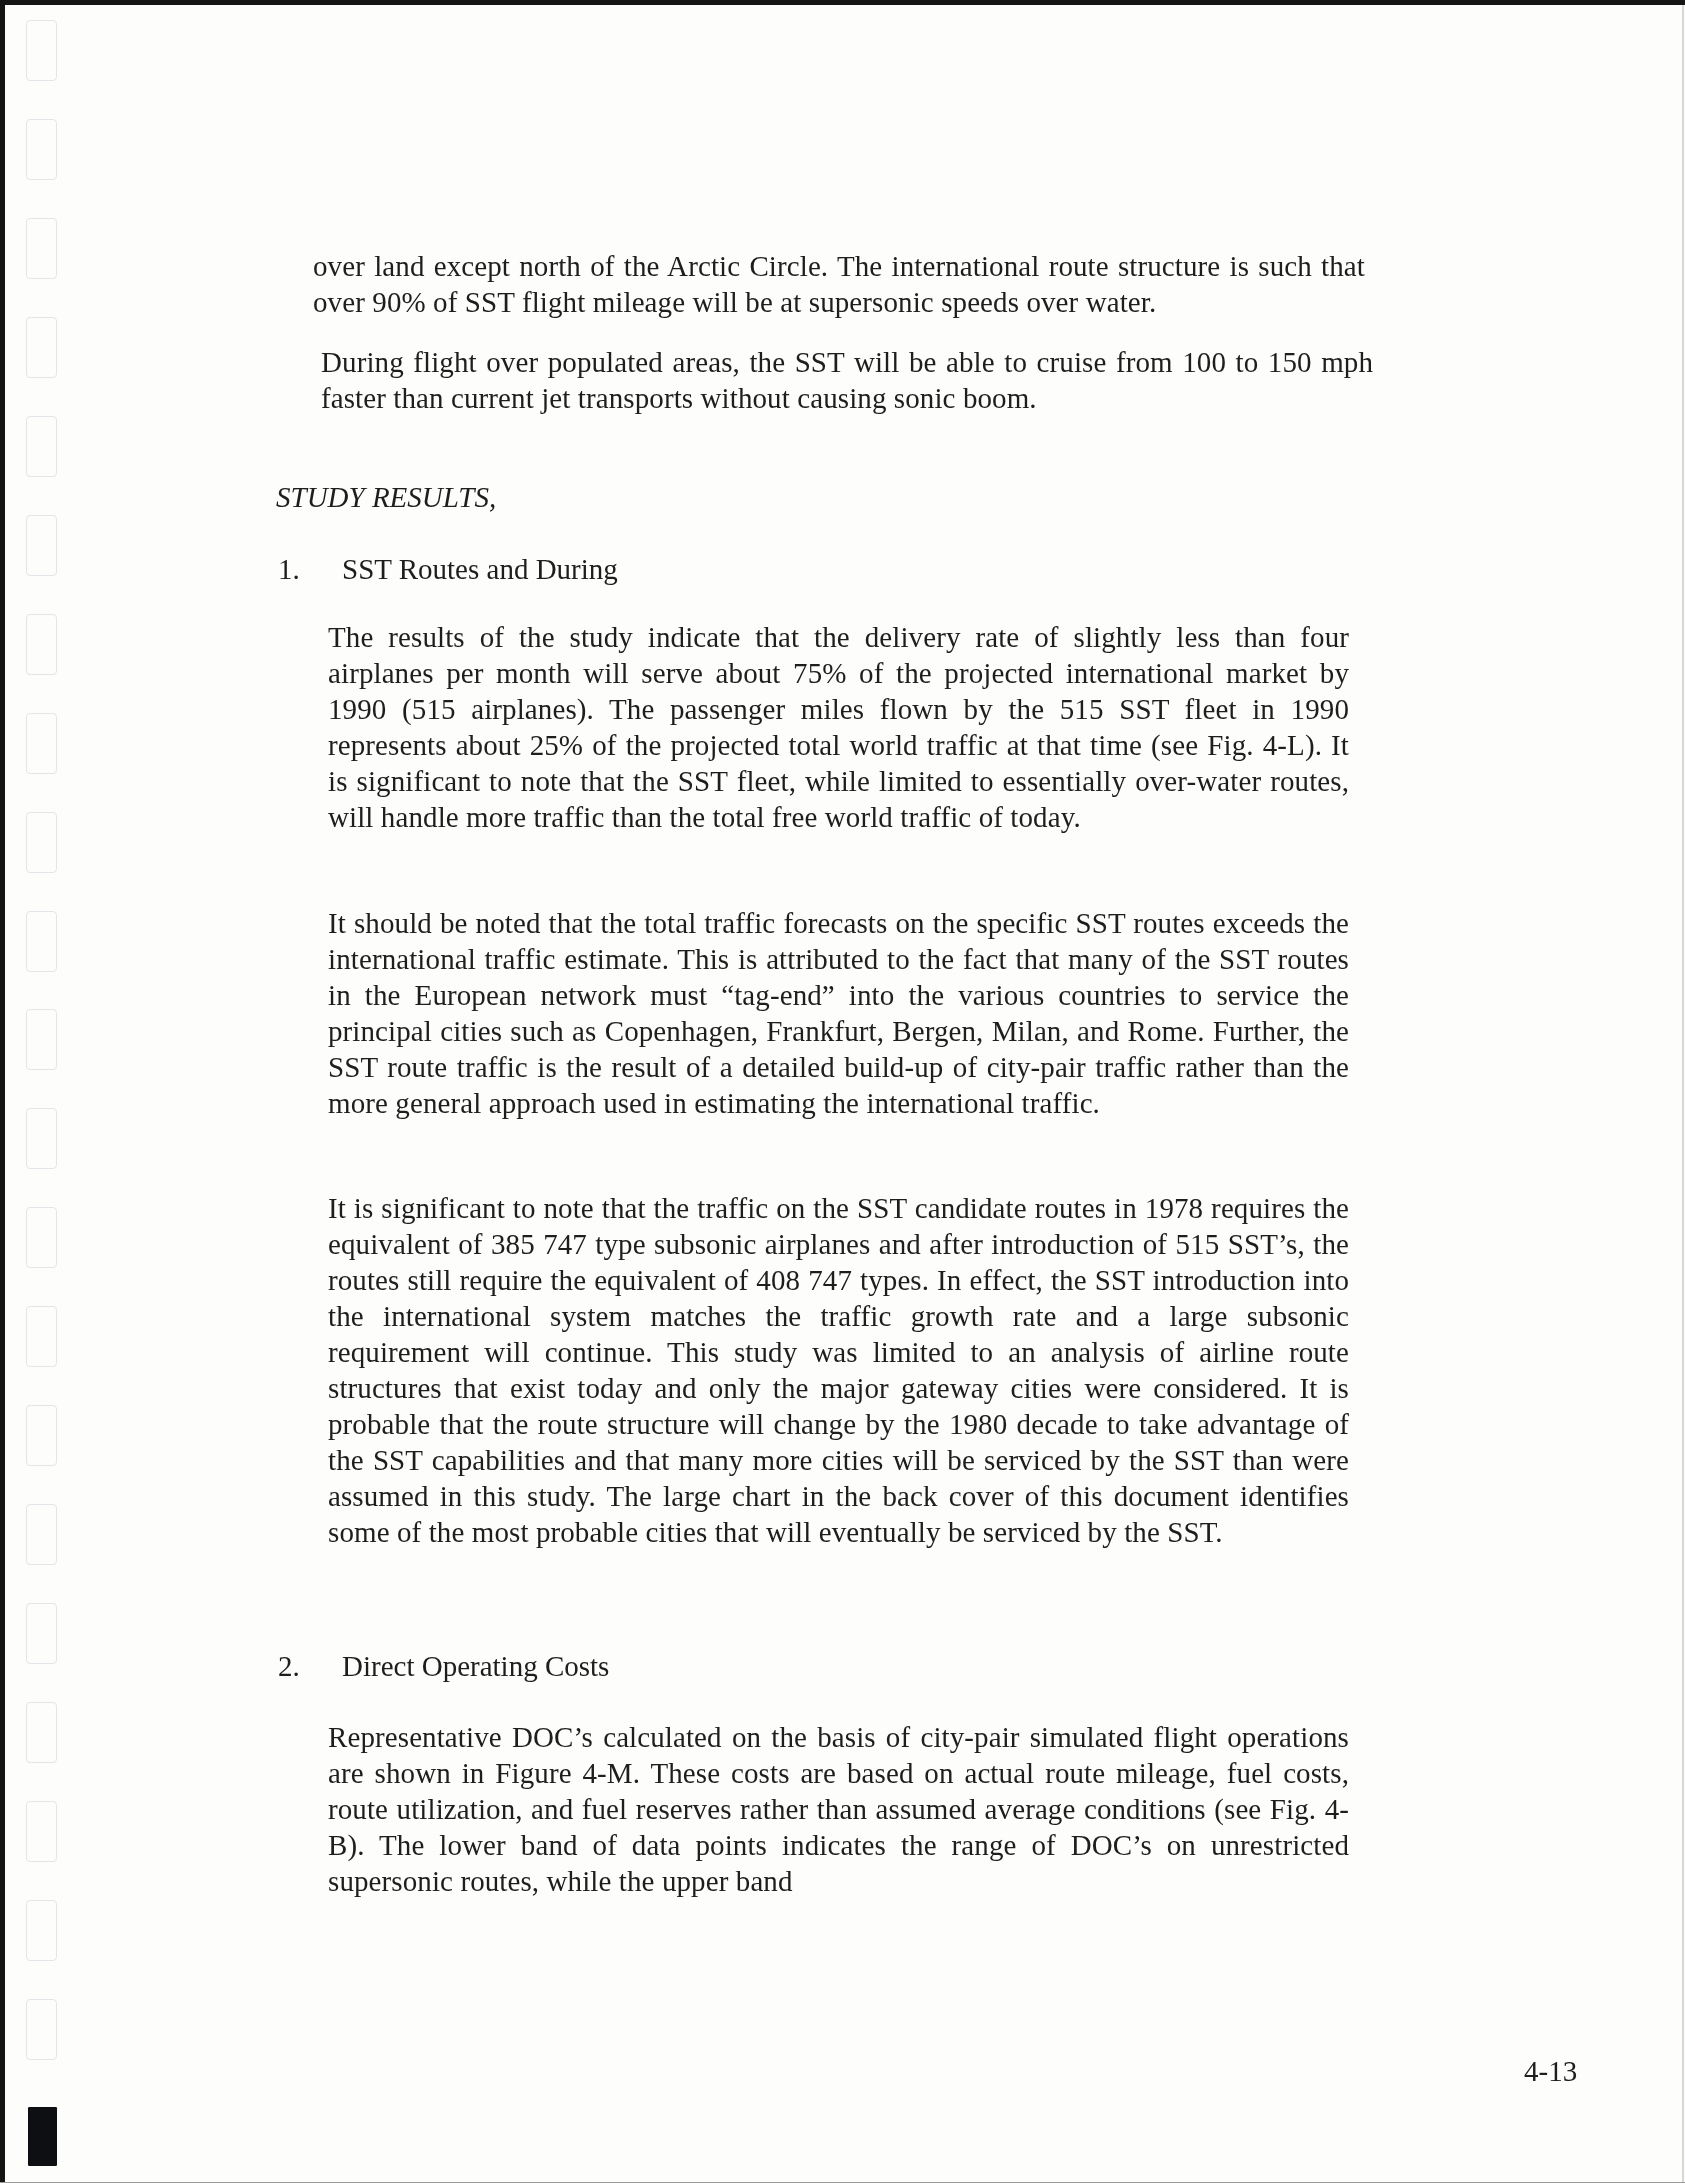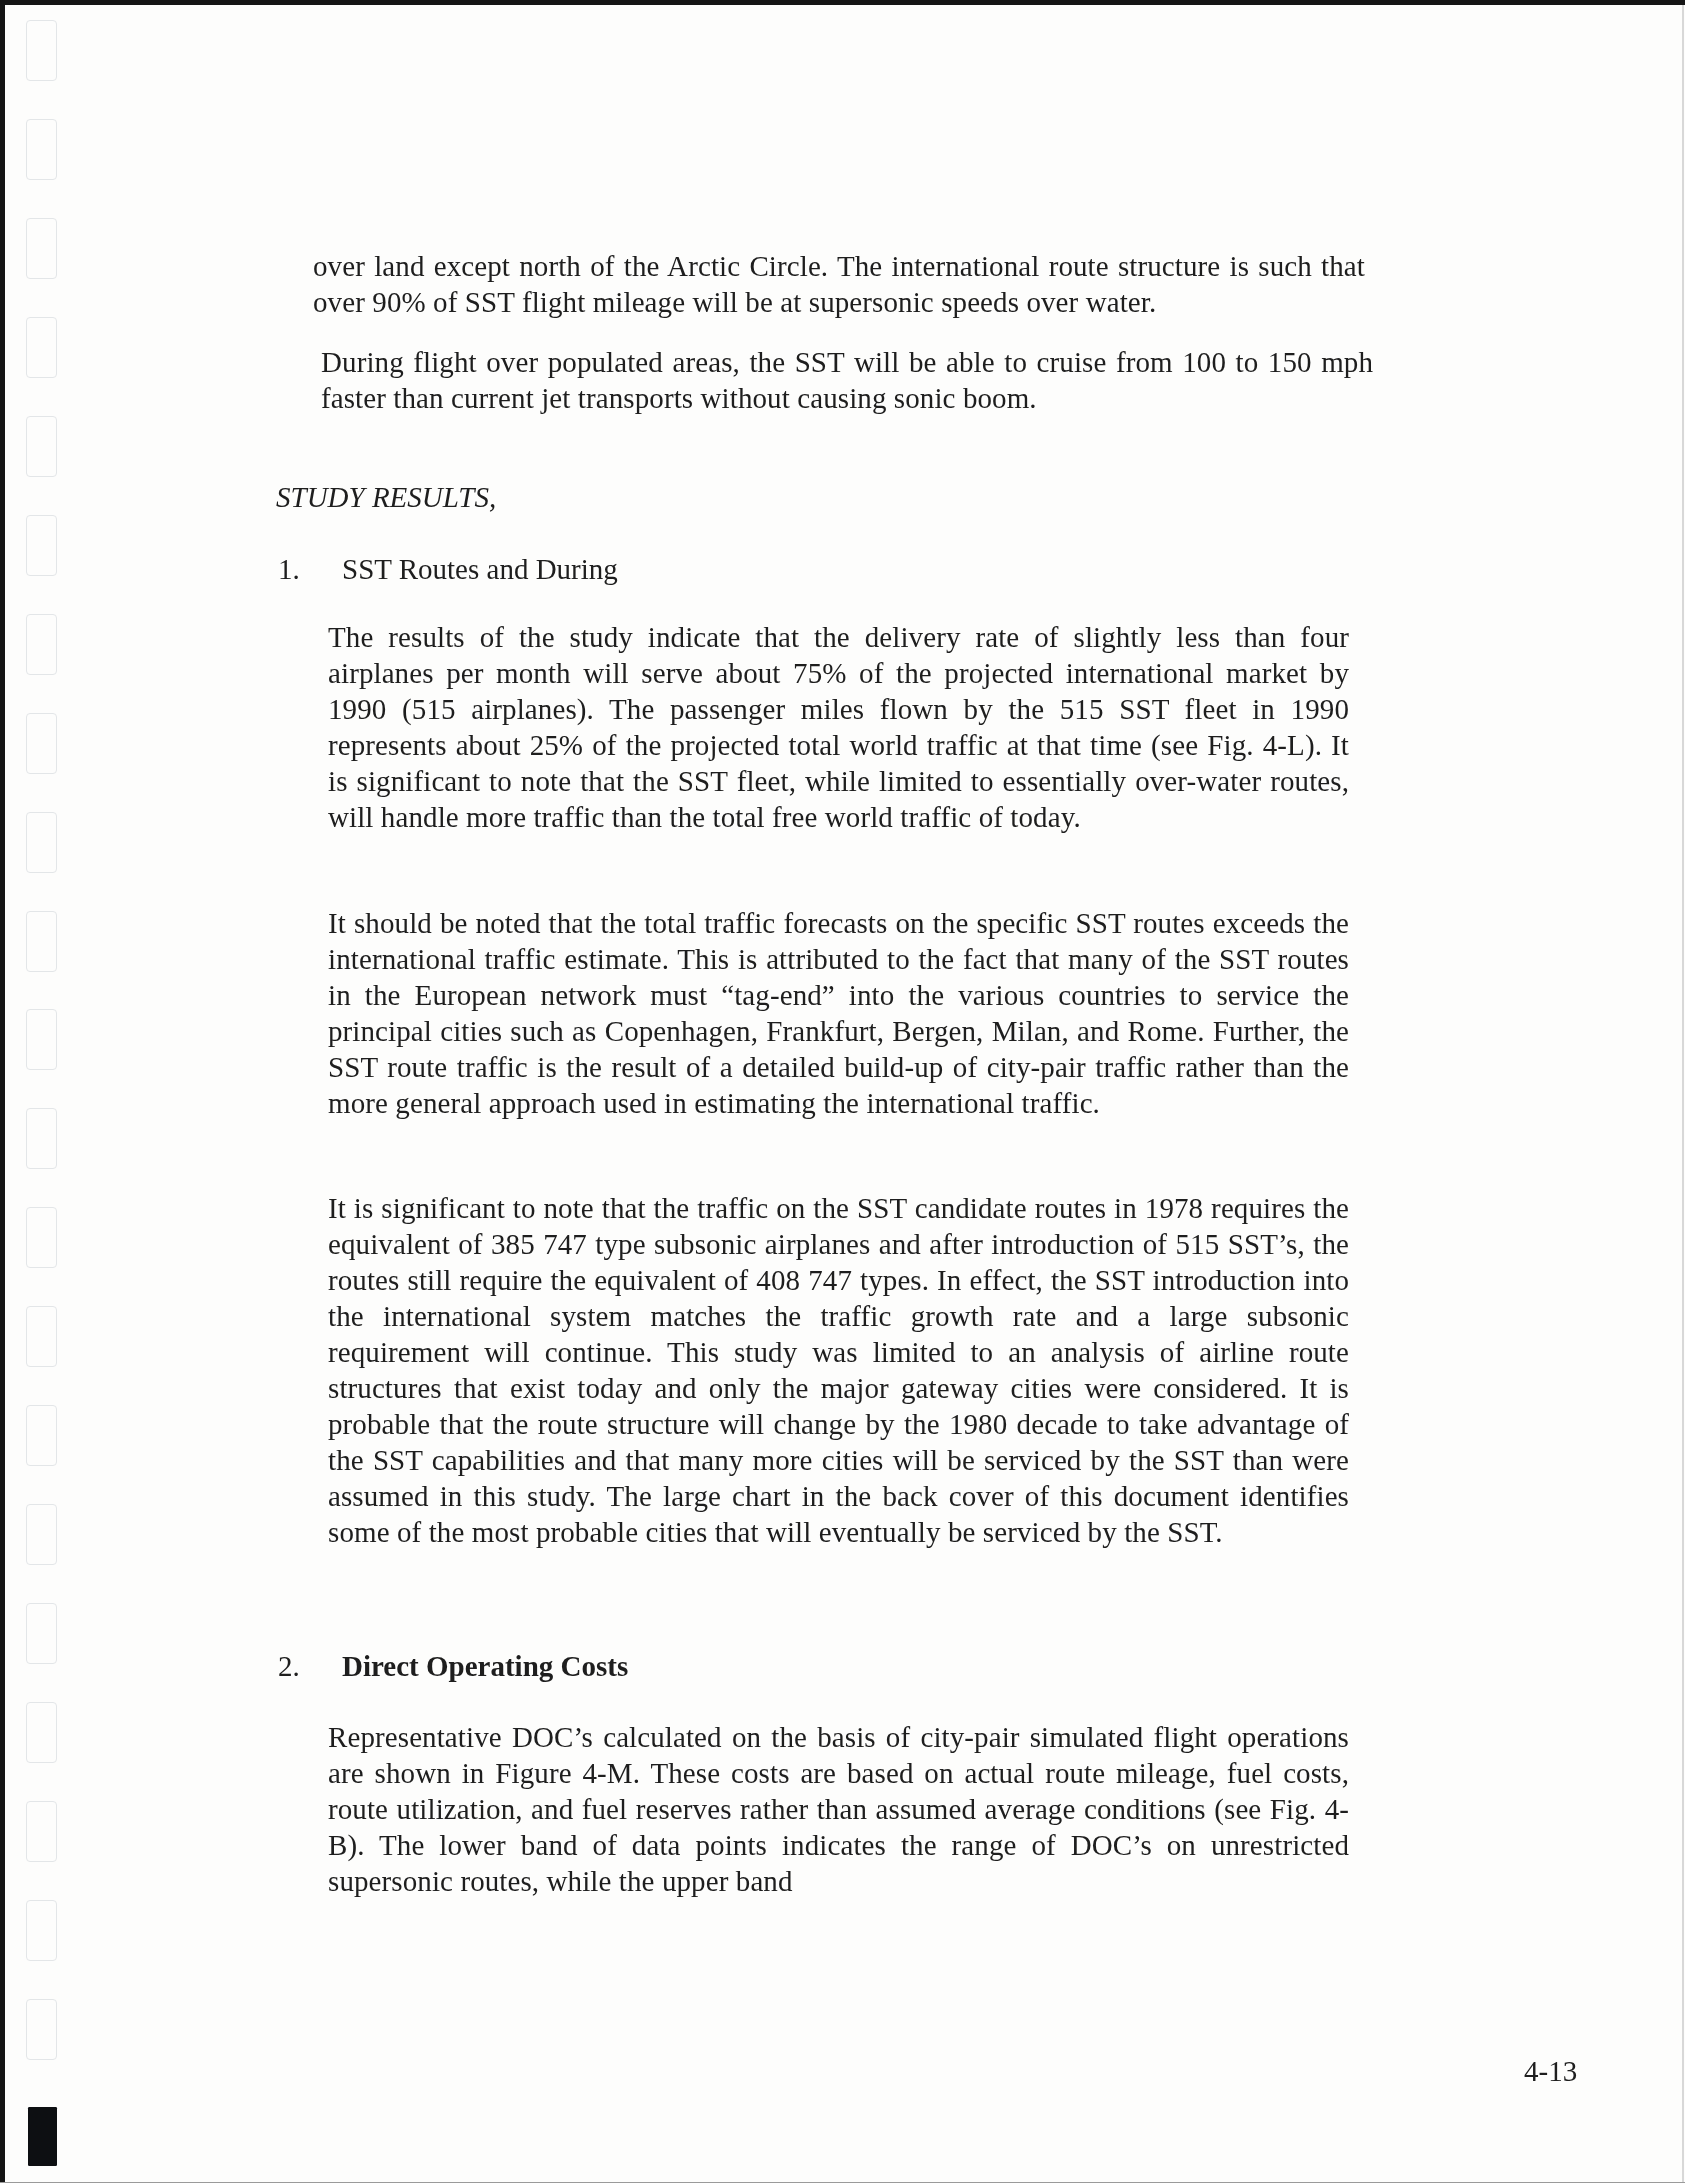--- a/index.html
+++ b/index.html
@@ -64,18 +64,18 @@
 <div class="heading" style="left:276px;top:479px;font-style:italic;">STUDY RESULTS,</div>
 
 <div class="num" style="left:278px;top:551px;">1.</div>
 <div class="heading" style="left:342px;top:551px;">SST Routes and During</div>
 
 <p class="block ind" style="top:619px;margin:0;">The results of the study indicate that the delivery rate of slightly less than four airplanes per month will serve about 75% of the projected international market by 1990 (515 airplanes). The passenger miles flown by the 515 SST fleet in 1990 represents about 25% of the projected total world traffic at that time (see Fig. 4-L). It is significant to note that the SST fleet, while limited to essentially over-water routes, will handle more traffic than the total free world traffic of today.</p>
 <p class="block ind" style="top:905px;margin:0;">It should be noted that the total traffic forecasts on the specific SST routes exceeds the international traffic estimate. This is attributed to the fact that many of the SST routes in the European network must “tag-end” into the various countries to service the principal cities such as Copenhagen, Frankfurt, Bergen, Milan, and Rome. Further, the SST route traffic is the result of a detailed build-up of city-pair traffic rather than the more general approach used in estimating the international traffic.</p>
 <p class="block ind" style="top:1190px;margin:0;">It is significant to note that the traffic on the SST candidate routes in 1978 requires the equivalent of 385 747 type subsonic airplanes and after introduction of 515 SST’s, the routes still require the equivalent of 408 747 types. In effect, the SST introduction into the international system matches the traffic growth rate and a large subsonic requirement will continue. This study was limited to an analysis of airline route structures that exist today and only the major gateway cities were considered. It is probable that the route structure will change by the 1980 decade to take advantage of the SST capabilities and that many more cities will be serviced by the SST than were assumed in this study. The large chart in the back cover of this document identifies some of the most probable cities that will eventually be serviced by the SST.</p>
 
 <div class="num" style="left:278px;top:1648px;">2.</div>
-<div class="heading" style="left:342px;top:1648px;font-weight:bold;">Direct Operating Costs</div>
+<div class="heading" style="left:342px;top:1648px;">Direct Operating Costs</div>
 
 <p class="block ind" style="top:1719px;margin:0;">Representative DOC’s calculated on the basis of city-pair simulated flight operations are shown in Figure 4-M. These costs are based on actual route mileage, fuel costs, route utilization, and fuel reserves rather than assumed average conditions (see Fig. 4-B). The lower band of data points indicates the range of DOC’s on unrestricted supersonic routes, while the upper band</p>
 
 <div class="pagenum">4-13</div>
 
 
 </body></html>

